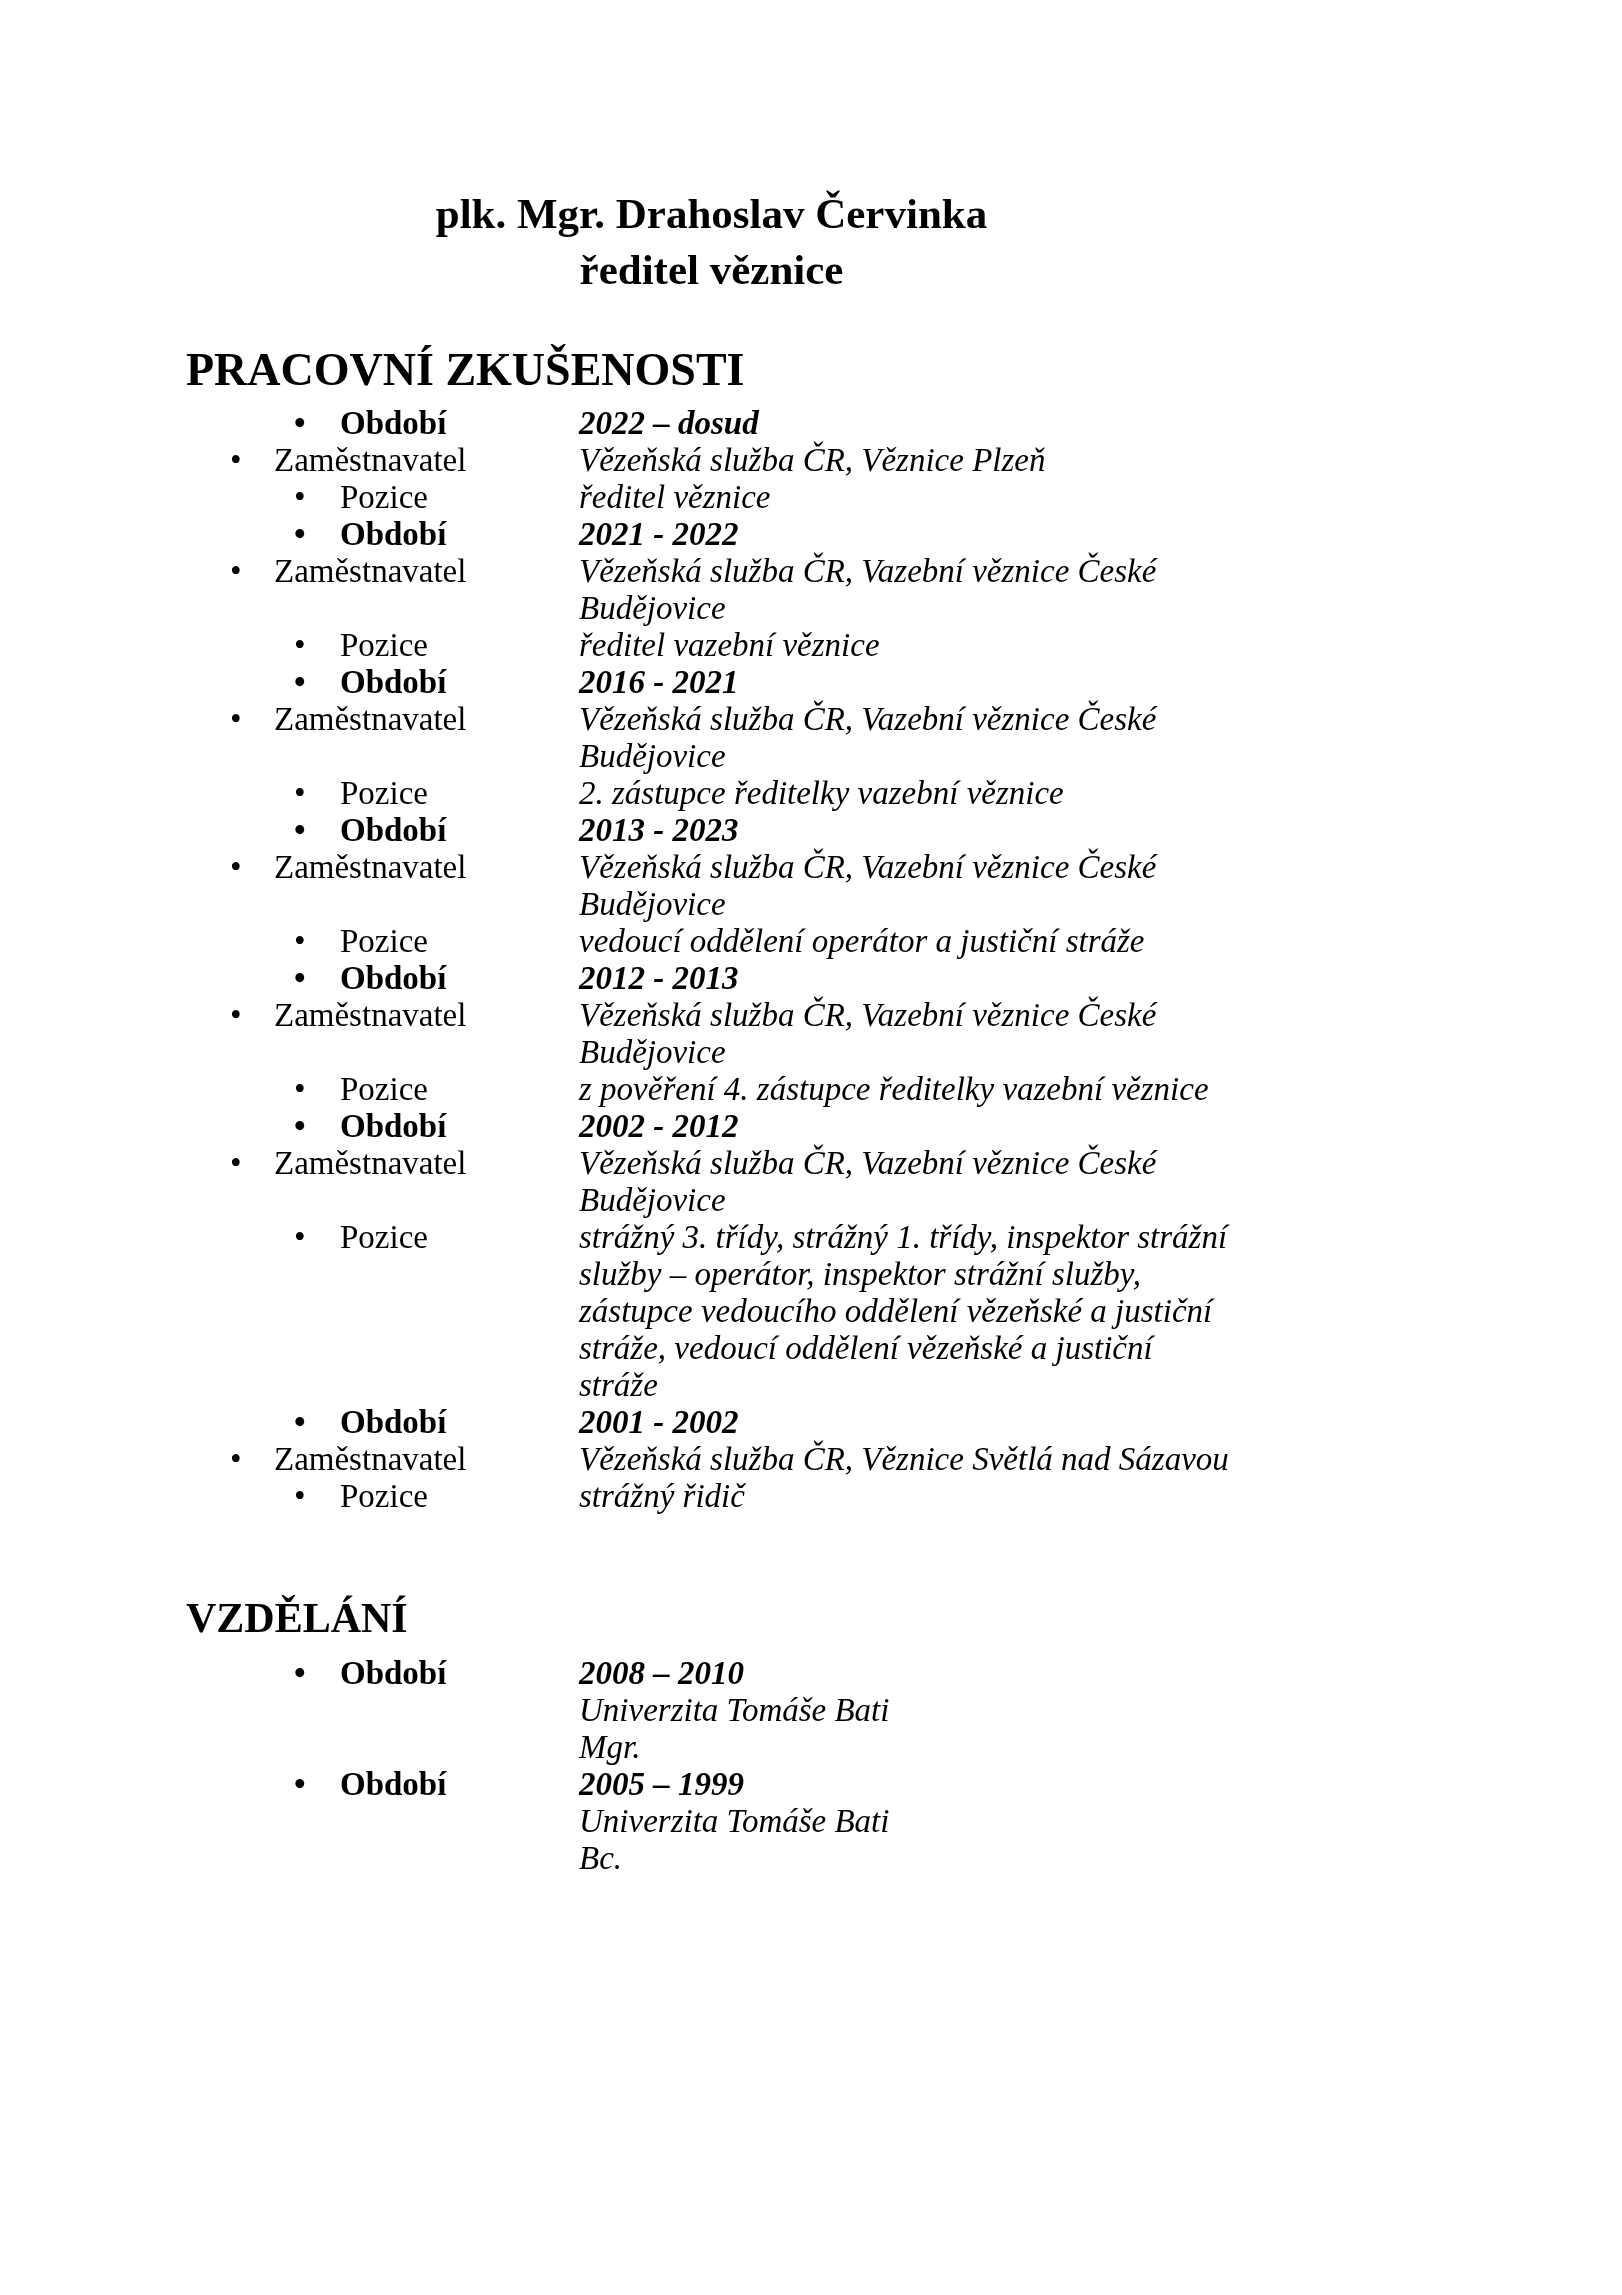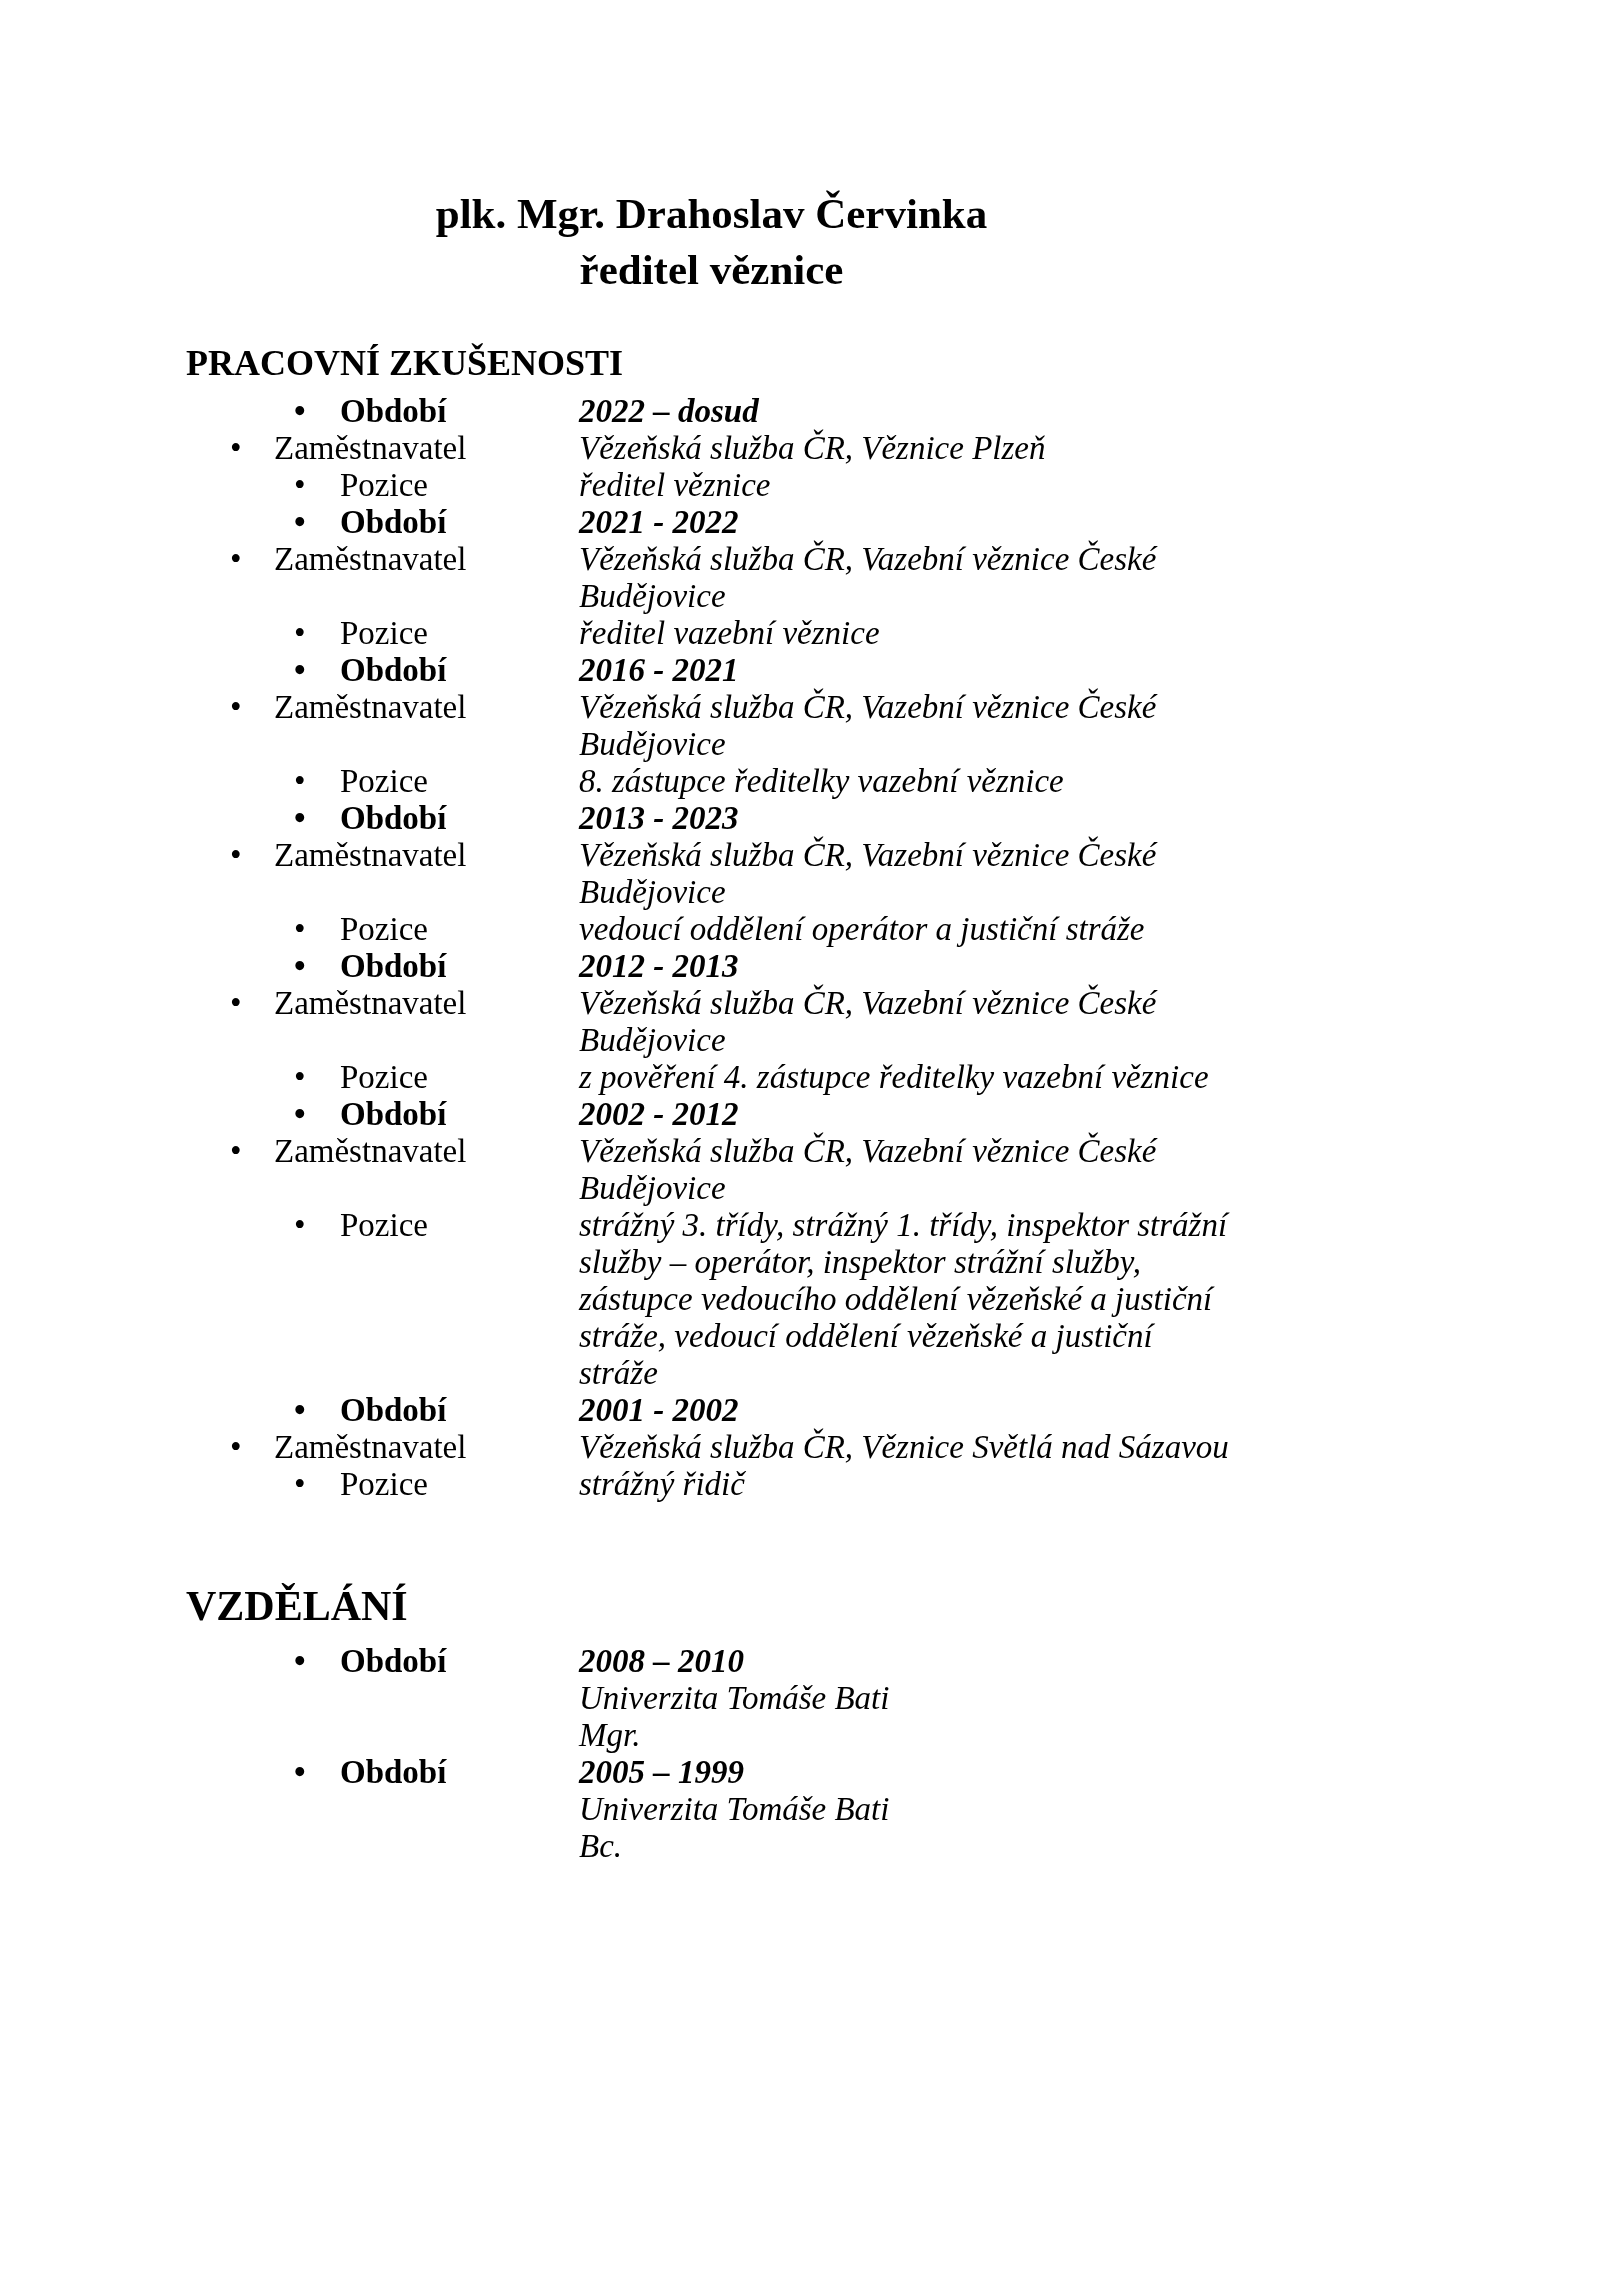--- a/index.html
+++ b/index.html
@@ -23,21 +23,21 @@
     text-align: center;
     font-weight: bold;
     font-size: 43px;
     line-height: 56px;
   }
   .section-heading {
     font-weight: bold;
     line-height: 1.25;
   }
   .section-heading.h-experience {
-    font-size: 36px;
+    font-size: 46px;
     margin-top: 43px;
     margin-bottom: 6.5px;
   }
   .section-heading.h-education {
     font-size: 42px;
     margin-top: 77px;
     margin-bottom: 10.5px;
   }
   .rows { }
   .row {
@@ -117,21 +117,21 @@
     <span class="value">2016 - 2021</span>
   </div>
       <div class="row level1">
     <span class="bullet">•</span>
     <span class="label">Zaměstnavatel</span>
     <span class="value">Vězeňská služba ČR, Vazební věznice České Budějovice</span>
   </div>
       <div class="row level2">
     <span class="bullet">•</span>
     <span class="label">Pozice</span>
-    <span class="value">8. zástupce ředitelky vazební věznice</span>
+    <span class="value">2. zástupce ředitelky vazební věznice</span>
   </div>
       <div class="row level2 bold">
     <span class="bullet">•</span>
     <span class="label">Období</span>
     <span class="value">2013 - 2023</span>
   </div>
       <div class="row level1">
     <span class="bullet">•</span>
     <span class="label">Zaměstnavatel</span>
     <span class="value">Vězeňská služba ČR, Vazební věznice České Budějovice</span>

